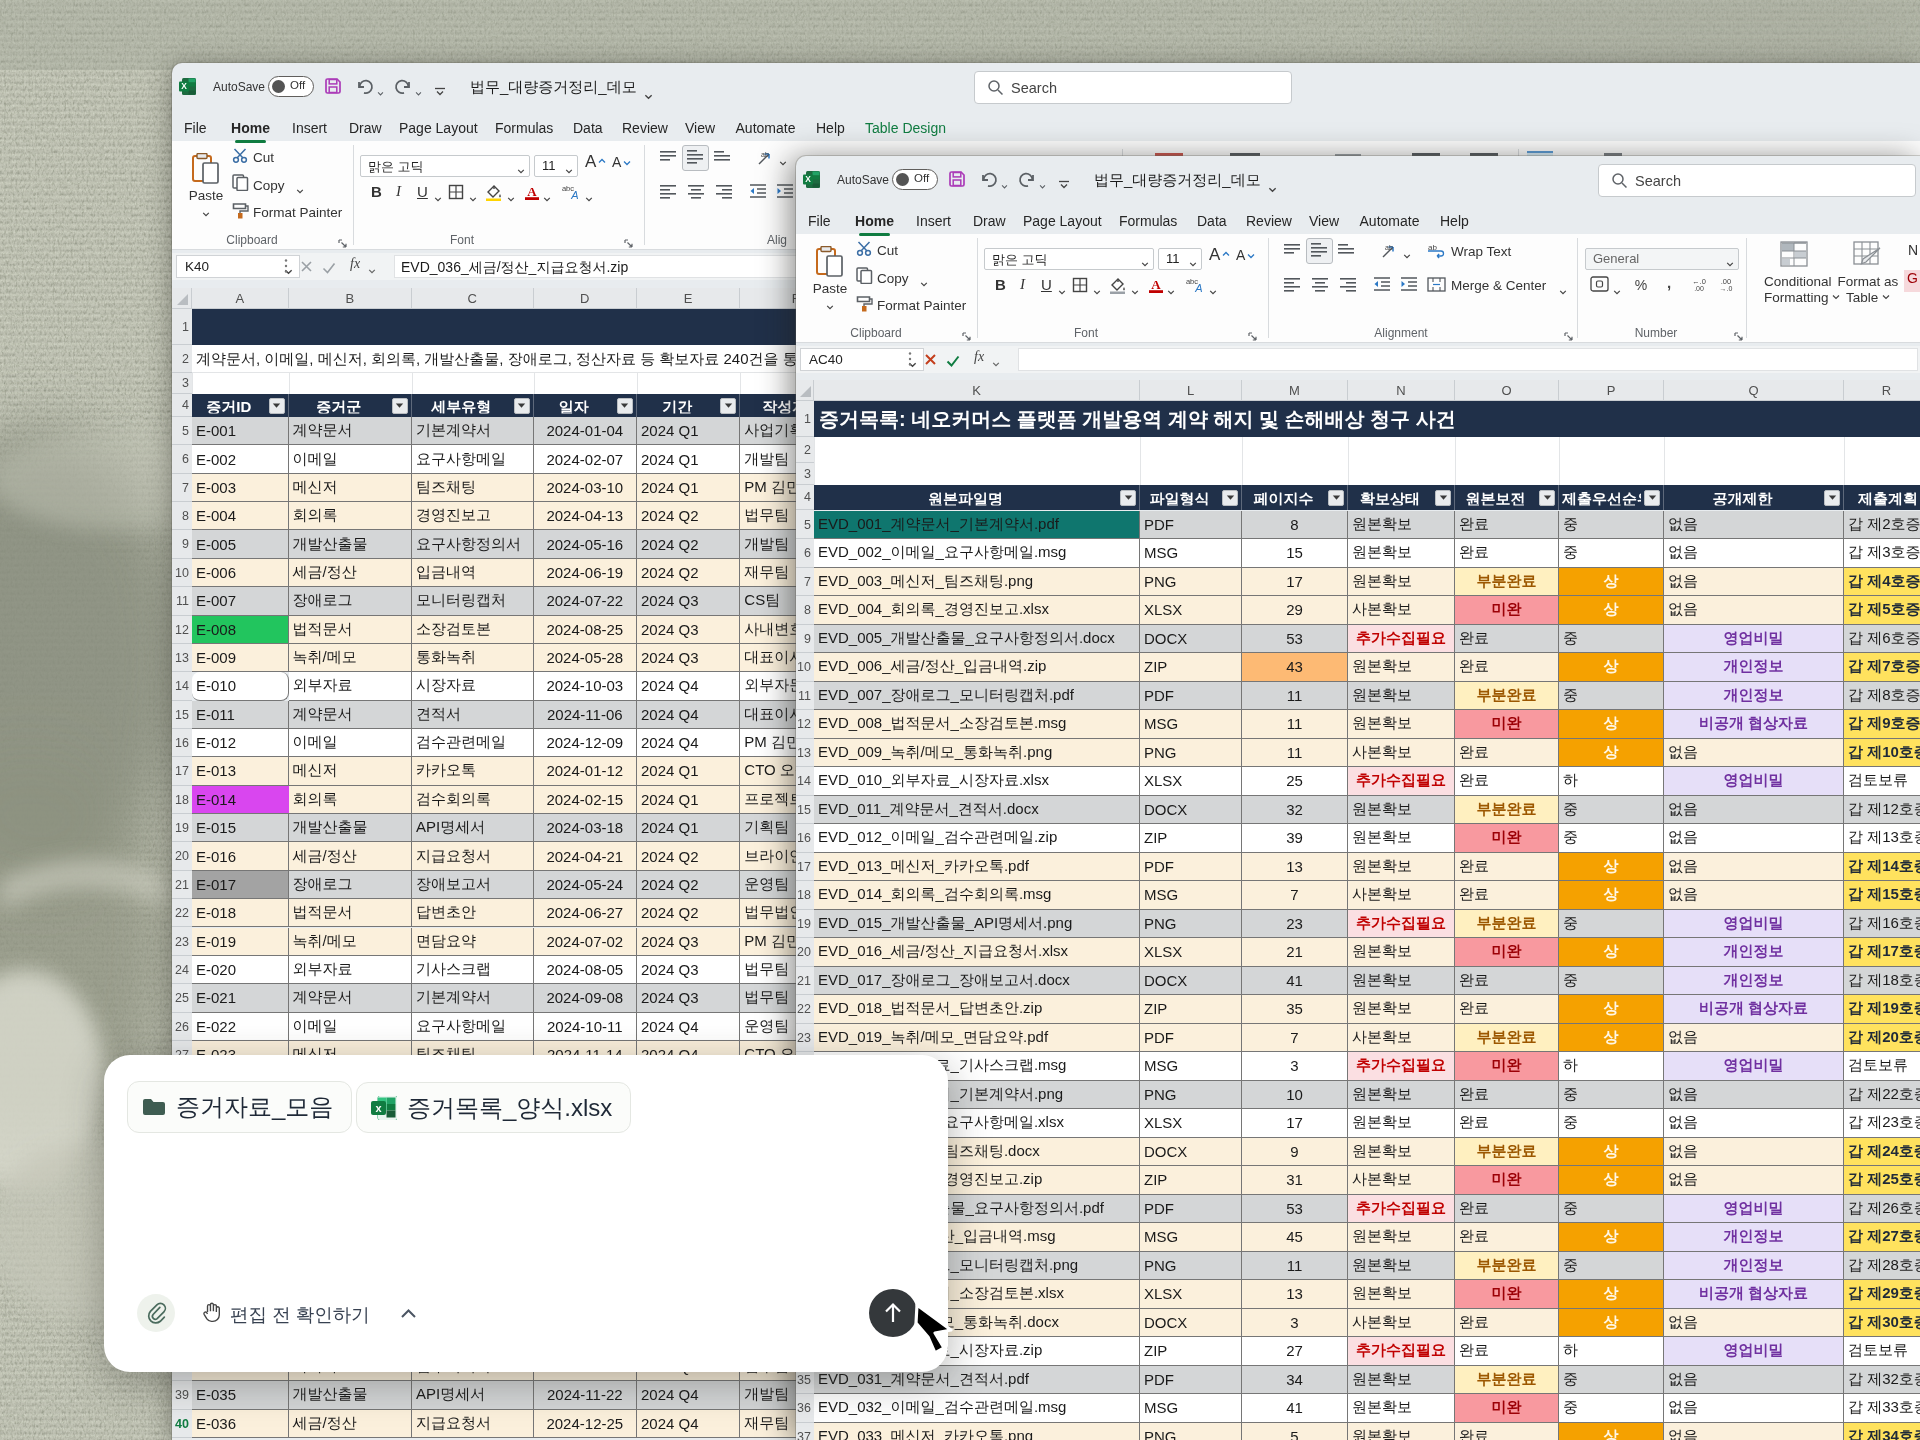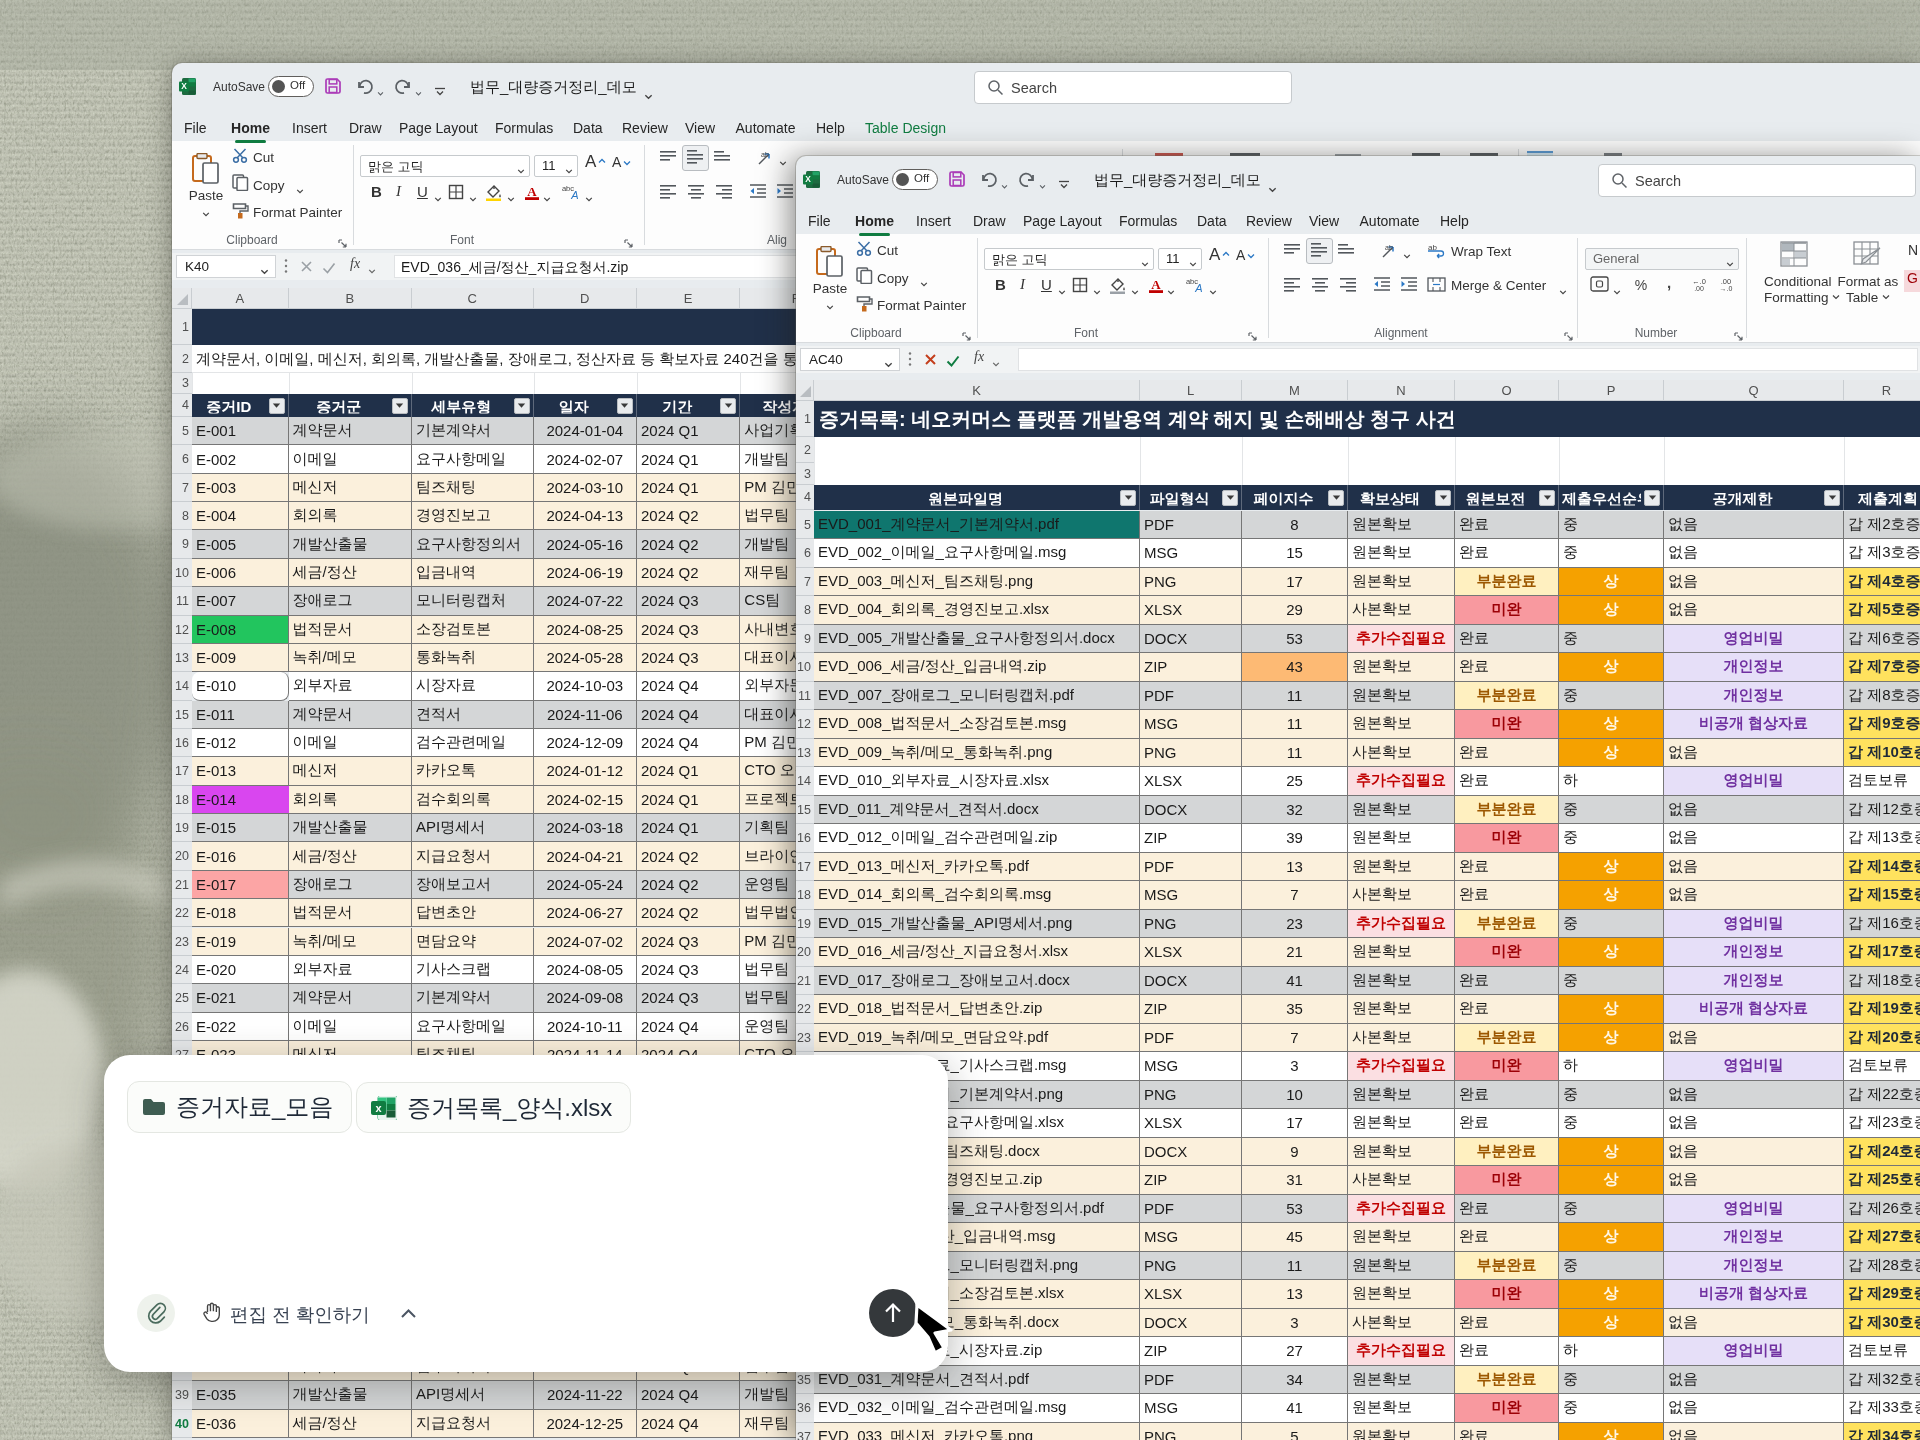--- a/index.html
+++ b/index.html
@@ -4,21 +4,21 @@
 *{margin:0;padding:0;box-sizing:border-box}
 html,body{width:1920px;height:1440px;overflow:hidden;font-family:"Liberation Sans",sans-serif}
 .abs{position:absolute}
 #stage{position:absolute;left:0;top:0;width:1920px;height:1440px;overflow:hidden}
 .win{position:absolute;background:#e8ecef;border-radius:10px 0 0 0;box-shadow:0 4px 26px rgba(30,30,25,.45), 0 0 0 1px rgba(120,120,110,.35)}
 .mi{position:absolute;top:52px;height:26px;line-height:26px;font-size:14px;color:#262626;text-align:center;white-space:nowrap}
 .mi-home{font-weight:bold}
 .mi-home::after{content:"";position:absolute;left:4px;right:4px;bottom:-2px;height:3px;background:#107c41;border-radius:2px}
 .ribbon{position:absolute;left:0;top:78px;right:0;height:109px;background:#fdfdfd;border-bottom:1px solid #d8dbde}
 .fbar{position:absolute;left:0;top:190px;right:0;height:27px;background:#f1f3f4}
-.namebox{position:absolute;left:4px;top:2px;width:100px;height:23px;background:#fff;border:1px solid #d0d3d6;font-size:13.5px;color:#222;line-height:22px;padding-left:8px}
+.namebox{position:absolute;left:4px;top:2px;width:124px;height:23px;background:#fff;border:1px solid #d0d3d6;font-size:13.5px;color:#222;line-height:22px;padding-left:8px}
 .fxin{position:absolute;left:222px;top:2px;right:2px;height:23px;background:#fff;border:1px solid #e0e2e4;font-size:14px;line-height:22px;padding-left:6px;color:#1a1a1a}
 .toggle{width:46px;height:21px;border:1.5px solid #605e5c;border-radius:11px;background:#fff}
 .toggle .knob{position:absolute;left:3px;top:2.7px;width:13px;height:13px;border-radius:50%;background:#545454}
 .toggle span{position:absolute;left:21px;top:2px;font-size:11.5px;color:#333}
 .searchbox{background:#fff;border:1px solid #c6cacd;border-radius:4px;display:flex;align-items:center}
 .rlbl{font-size:13.5px;color:#333;white-space:nowrap}
 .glbl{font-size:12px;color:#5f6368;text-align:center}
 .vsep{width:1px;background:#d8dbde}
 .combo{background:#fff;border:1px solid #c6cacd;border-radius:2px}
 .ct{position:absolute;left:7px;top:2px;font-size:13px;color:#222}
@@ -520,21 +520,21 @@
       <div class="abs dc" style="left:240.0px;top:751.0px;width:121.6px;height:28.4px;background:#d4d6d7;">API명세서</div>
       <div class="abs dc tc" style="left:361.6px;top:751.0px;width:103.4px;height:28.4px;background:#d4d6d7;">2024-03-18</div>
       <div class="abs dc" style="left:465.0px;top:751.0px;width:103.3px;height:28.4px;background:#d4d6d7;">2024 Q1</div>
       <div class="abs dc" style="left:568.3px;top:751.0px;width:112px;height:28.4px;background:#d4d6d7;">기획팀</div>
       <div class="abs dc" style="left:20px;top:779.4px;width:96.6px;height:28.4px;background:#fbf0dc;">E-016</div>
       <div class="abs dc" style="left:116.6px;top:779.4px;width:123.4px;height:28.4px;background:#fbf0dc;">세금/정산</div>
       <div class="abs dc" style="left:240.0px;top:779.4px;width:121.6px;height:28.4px;background:#fbf0dc;">지급요청서</div>
       <div class="abs dc tc" style="left:361.6px;top:779.4px;width:103.4px;height:28.4px;background:#fbf0dc;">2024-04-21</div>
       <div class="abs dc" style="left:465.0px;top:779.4px;width:103.3px;height:28.4px;background:#fbf0dc;">2024 Q2</div>
       <div class="abs dc" style="left:568.3px;top:779.4px;width:112px;height:28.4px;background:#fbf0dc;">브라이언</div>
-      <div class="abs dc" style="left:20px;top:807.8px;width:96.6px;height:28.4px;background:#fca5a5;">E-017</div>
+      <div class="abs dc" style="left:20px;top:807.8px;width:96.6px;height:28.4px;background:#a3a3a3;">E-017</div>
       <div class="abs dc" style="left:116.6px;top:807.8px;width:123.4px;height:28.4px;background:#d4d6d7;">장애로그</div>
       <div class="abs dc" style="left:240.0px;top:807.8px;width:121.6px;height:28.4px;background:#d4d6d7;">장애보고서</div>
       <div class="abs dc tc" style="left:361.6px;top:807.8px;width:103.4px;height:28.4px;background:#d4d6d7;">2024-05-24</div>
       <div class="abs dc" style="left:465.0px;top:807.8px;width:103.3px;height:28.4px;background:#d4d6d7;">2024 Q2</div>
       <div class="abs dc" style="left:568.3px;top:807.8px;width:112px;height:28.4px;background:#d4d6d7;">운영팀</div>
       <div class="abs dc" style="left:20px;top:836.1px;width:96.6px;height:28.4px;background:#fbf0dc;">E-018</div>
       <div class="abs dc" style="left:116.6px;top:836.1px;width:123.4px;height:28.4px;background:#fbf0dc;">법적문서</div>
       <div class="abs dc" style="left:240.0px;top:836.1px;width:121.6px;height:28.4px;background:#fbf0dc;">답변초안</div>
       <div class="abs dc tc" style="left:361.6px;top:836.1px;width:103.4px;height:28.4px;background:#fbf0dc;">2024-06-27</div>
       <div class="abs dc" style="left:465.0px;top:836.1px;width:103.3px;height:28.4px;background:#fbf0dc;">2024 Q2</div>

